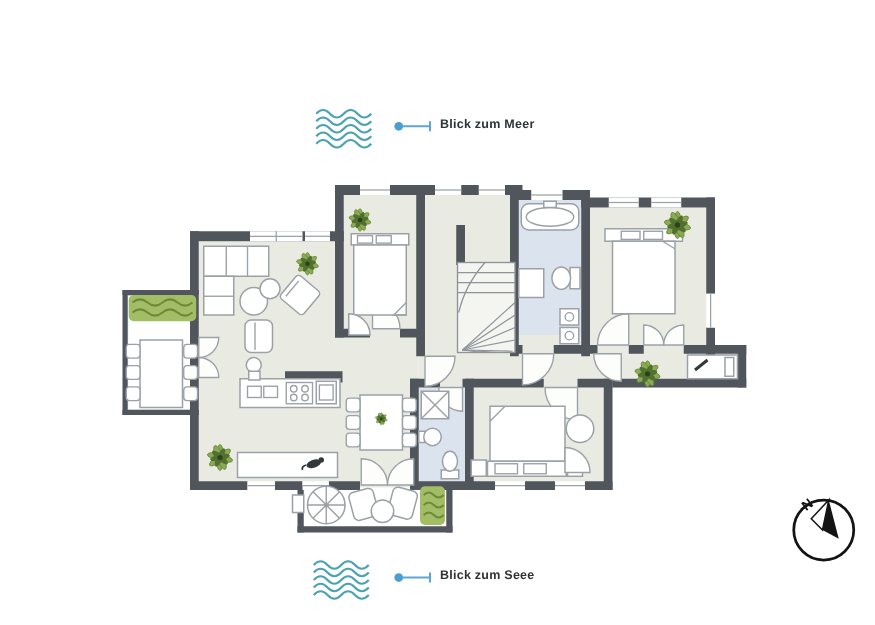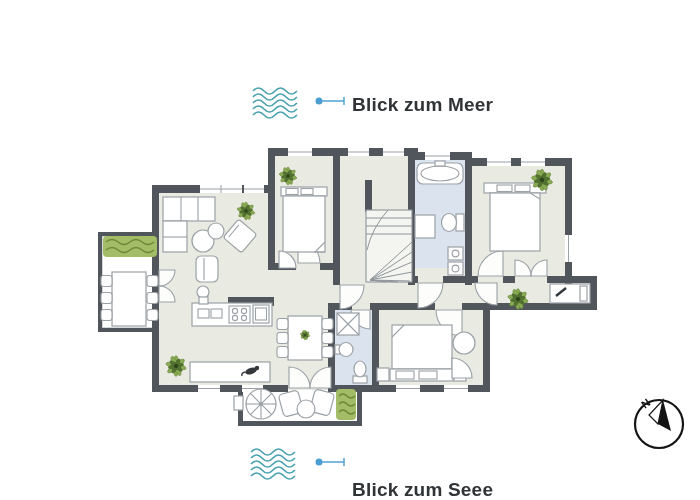--- a/index.html
+++ b/index.html
@@ -1,20 +1,20 @@
 <!DOCTYPE html>
 <html><head>
 <meta charset="utf-8">
 <style>
   html,body{margin:0;padding:0;background:#fff;}
   #stage{position:relative;width:700px;height:500px;background:#ffffff;overflow:hidden;
          font-family:"Liberation Sans",sans-serif;}
-  .view-label{position:absolute;font-size:19px;font-weight:600;color:#303437;letter-spacing:.2px;}
+  .view-label{position:absolute;font-size:10px;font-weight:600;color:#303437;letter-spacing:.2px;}
   #label-top{left:352px;top:94px;}
-  #label-bottom{left:352px;top:479px;}
+  #label-bottom{left:352px;top:455px;}
   svg{position:absolute;left:0;top:0;}
   .wall{fill:#51565c;}
   .floor{fill:#e9ebe3;}
   .bath{fill:#dbe3ee;}
   .fur{fill:#ffffff;stroke:#9ba1a6;stroke-width:1.2;}
   .furline{fill:none;stroke:#9ba1a6;stroke-width:1.1;}
   .door{fill:#fdfdfb;stroke:#9ba1a6;stroke-width:1.1;}
   .win{fill:#ffffff;}
   .winline{stroke:#9ba1a6;stroke-width:1;}
   .stair{stroke:#8e9499;stroke-width:1;fill:none;}

